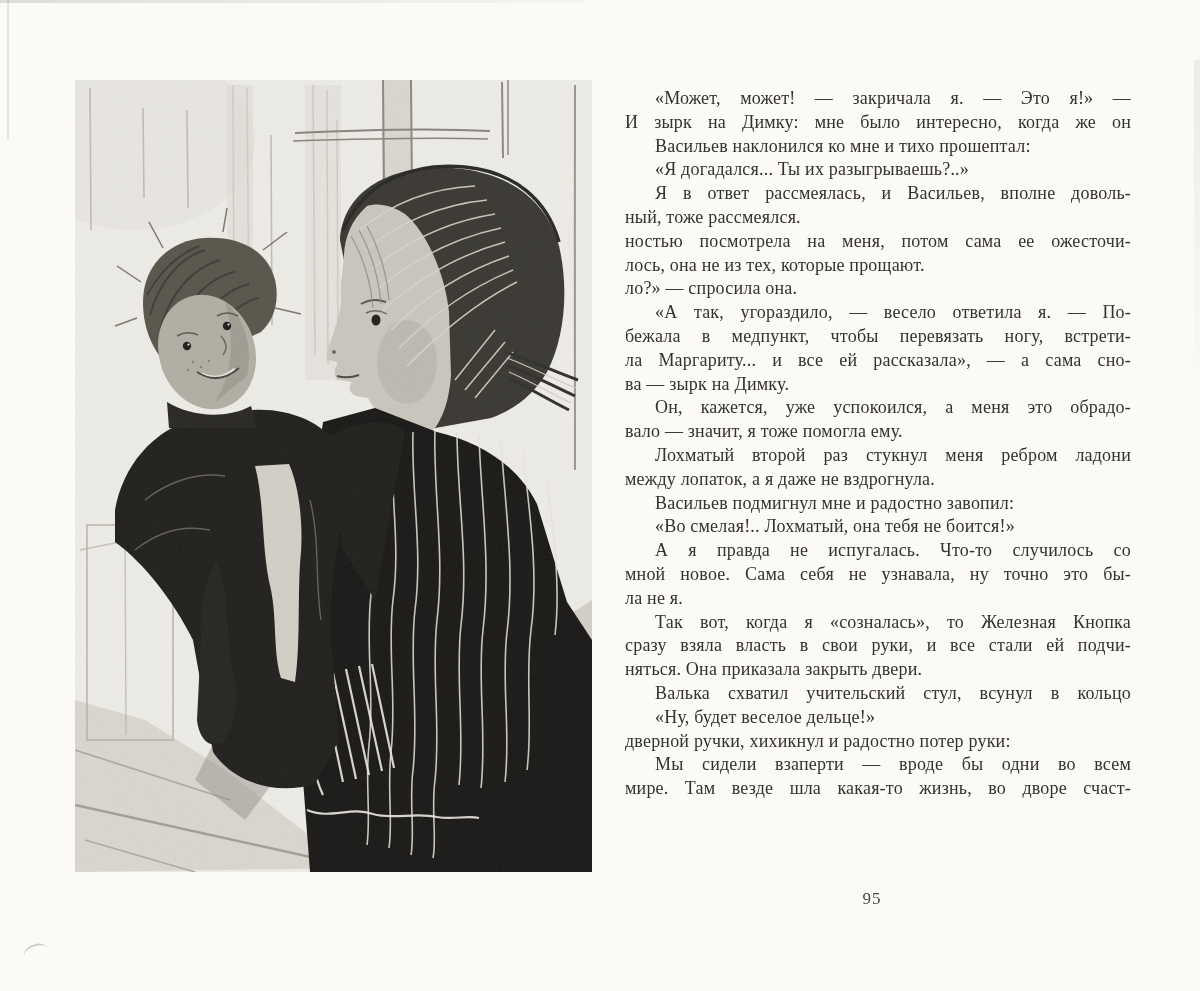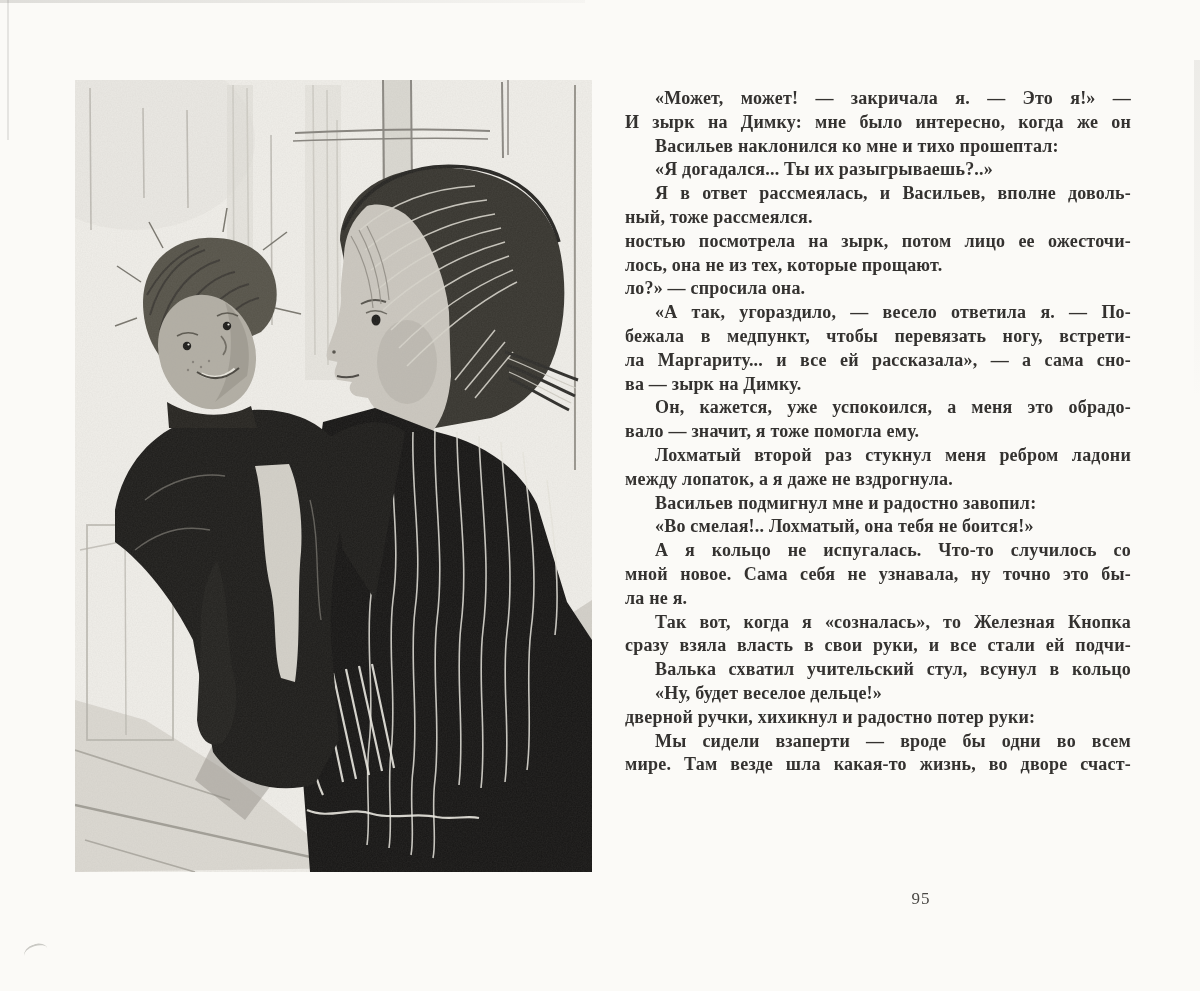--- a/index.html
+++ b/index.html
@@ -16,27 +16,27 @@
     position:absolute;left:75px;top:80px;width:517px;height:792px;
   }
   .illustration svg{display:block;width:100%;height:100%;}
 
   
   .text-column{
     position:absolute;left:625px;top:87px;width:506px;
     font-size:18px;line-height:23.8px;color:#343230;
     letter-spacing:.2px;
   }
-  .line{height:23.8px;white-space:nowrap;text-align:left;font-weight:bold;}
+  .line{height:23.8px;white-space:nowrap;text-align:left;}
   .line.just{white-space:normal;text-align:justify;text-align-last:justify;}
   .line.indent{padding-left:30px;}
   .line.just.indent{padding-left:0;text-indent:30px;}
 
   .page-number{
-    position:absolute;left:642px;top:889px;width:506px;
+    position:absolute;left:593px;top:889px;width:506px;
     text-align:center;font-size:17px;color:#4a4845;
     transform:translateX(26px);letter-spacing:1px;
   }
 
   
   .artifact{position:absolute;pointer-events:none;}
   .artifact-top-line{left:0;top:0;width:585px;height:3px;
     background:linear-gradient(to right,rgba(120,118,112,.22),rgba(120,118,112,.04));}
   .artifact-left-line{left:7px;top:0;width:2px;height:140px;background:rgba(120,118,112,.16);}
   .artifact-right-smudge{right:0;top:60px;width:6px;height:340px;
@@ -263,38 +263,39 @@
     </svg>
   </div>
 
   <div class="text-column">
       <div class="line indent just">«Может, может! — закричала я. — Это я!» —</div>
       <div class="line just">И зырк на Димку: мне было интересно, когда же он</div>
       <div class="line indent">Васильев наклонился ко мне и тихо прошептал:</div>
       <div class="line indent">«Я догадался... Ты их разыгрываешь?..»</div>
       <div class="line indent just">Я в ответ рассмеялась, и Васильев, вполне доволь-</div>
       <div class="line">ный, тоже рассмеялся.</div>
-      <div class="line just">ностью посмотрела на зырк, потом лицо ее ожесточи-</div>
+      <div class="line just">ностью посмотрела на меня, потом сама ее ожесточи-</div>
       <div class="line">лось, она не из тех, которые прощают.</div>
       <div class="line">ло?» — спросила она.</div>
       <div class="line indent just">«А так, угораздило, — весело ответила я. — По-</div>
       <div class="line just">бежала в медпункт, чтобы перевязать ногу, встрети-</div>
       <div class="line just">ла Маргариту... и все ей рассказала», — а сама сно-</div>
       <div class="line">ва — зырк на Димку.</div>
       <div class="line indent just">Он, кажется, уже успокоился, а меня это обрадо-</div>
       <div class="line">вало — значит, я тоже помогла ему.</div>
       <div class="line indent just">Лохматый второй раз стукнул меня ребром ладони</div>
       <div class="line">между лопаток, а я даже не вздрогнула.</div>
       <div class="line indent">Васильев подмигнул мне и радостно завопил:</div>
       <div class="line indent">«Во смелая!.. Лохматый, она тебя не боится!»</div>
-      <div class="line indent just">А я кольцо не испугалась. Что-то случилось со</div>
+      <div class="line indent just">А я правда не испугалась. Что-то случилось со</div>
       <div class="line just">мной новое. Сама себя не узнавала, ну точно это бы-</div>
       <div class="line">ла не я.</div>
       <div class="line indent just">Так вот, когда я «созналась», то Железная Кнопка</div>
       <div class="line just">сразу взяла власть в свои руки, и все стали ей подчи-</div>
+      <div class="line">няться. Она приказала закрыть двери.</div>
       <div class="line indent just">Валька схватил учительский стул, всунул в кольцо</div>
       <div class="line indent">«Ну, будет веселое дельце!»</div>
       <div class="line">дверной ручки, хихикнул и радостно потер руки:</div>
       <div class="line indent just">Мы сидели взаперти — вроде бы одни во всем</div>
       <div class="line just">мире. Там везде шла какая-то жизнь, во дворе счаст-</div>
     </div>
 
   <div class="page-number">95</div>
 
 </div>

